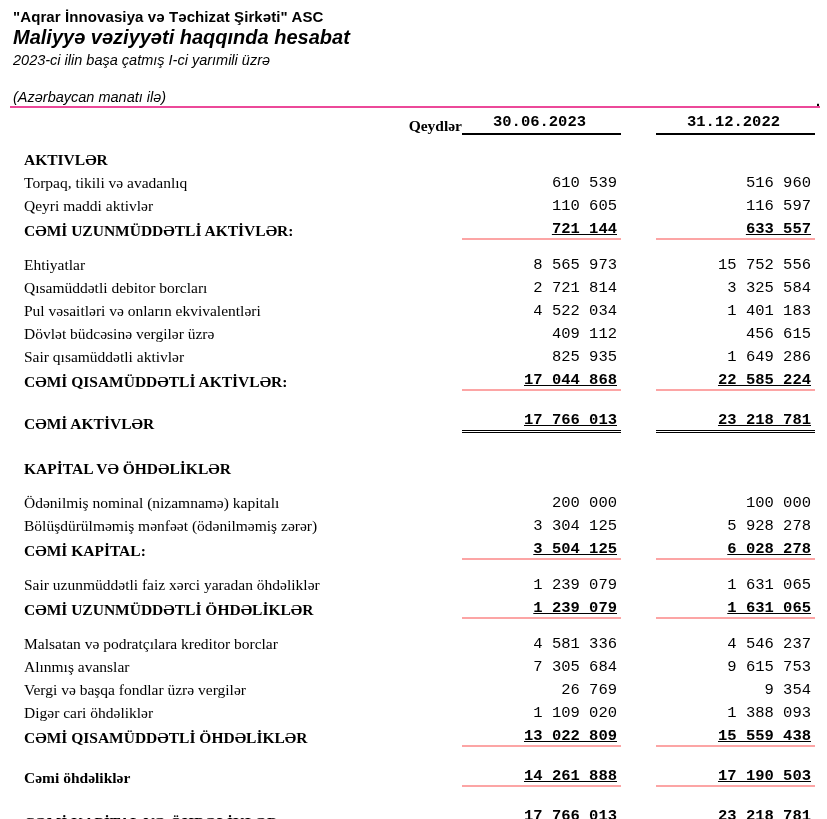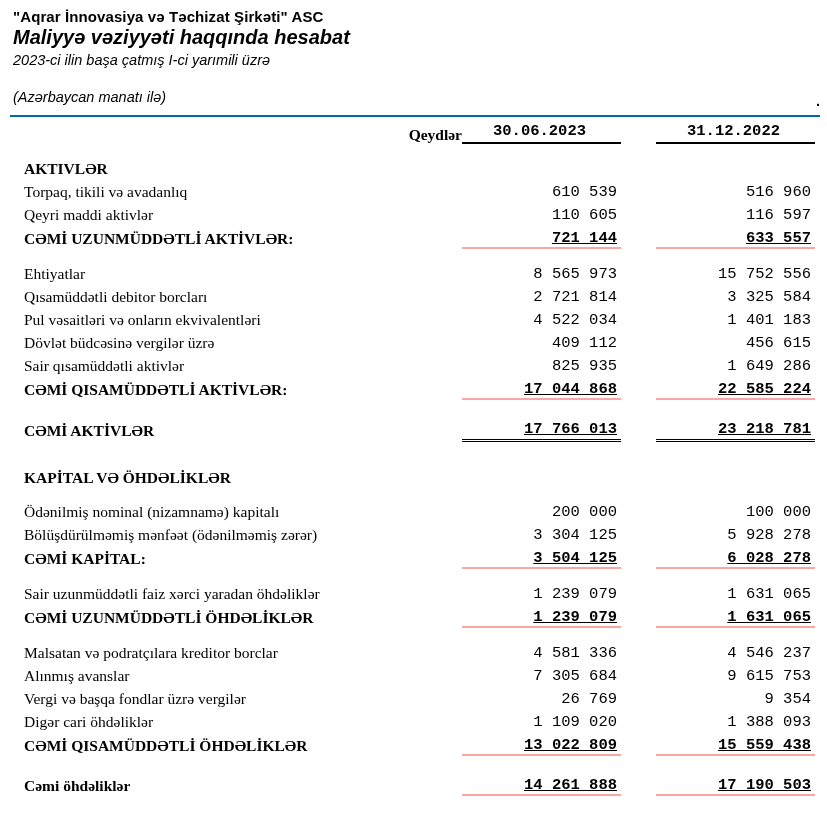--- a/index.html
+++ b/index.html
@@ -12,28 +12,28 @@
 
   
   .hdr { margin-left:13px; font-family:"Liberation Sans", sans-serif; }
   .company { font-weight:bold; font-size:15px; letter-spacing:.1px; }
   .doc-title { font-weight:bold; font-style:italic; font-size:20px; margin-top:1px; }
   .period { font-style:italic; font-size:14.5px; margin-top:3px; }
 
   
   .curr-line {
     display:flex; justify-content:space-between; align-items:flex-end;
-    margin:21px 7px 0 10px; border-bottom:2px solid #0369a1; padding-bottom:10px;
+    margin:21px 7px 0 10px; border-bottom:2px solid #ec4899; padding-bottom:1px;
     font-family:"Liberation Sans", sans-serif; font-style:italic; font-size:14.5px;gap:20px;
   }
   .curr-note { padding-left:3px; }
   .trail-dot { font-style:normal; font-weight:bold; line-height:8px; }
 
   
-  .row, .thead { display:flex; align-items:center; }
+  .row, .thead { display:flex; align-items:flex-end; }
   .lbl   { flex:1; padding-left:24px; }
   .notes { width:60px; text-align:right; }
   .numwrap { display:flex; align-items:baseline;font-family:Liberation Mono, monospace; }
   .num   { width:155px; text-align:right; padding-right:4px; }
   .gapcol{ width:35px; }
   .endcol{ width:12px; }
 
   .thead { margin-top:5px; font-weight:bold; align-items:flex-end; }
   .thead .num { text-align:center; border-bottom:2px solid #000; padding-bottom:2px; }
 

